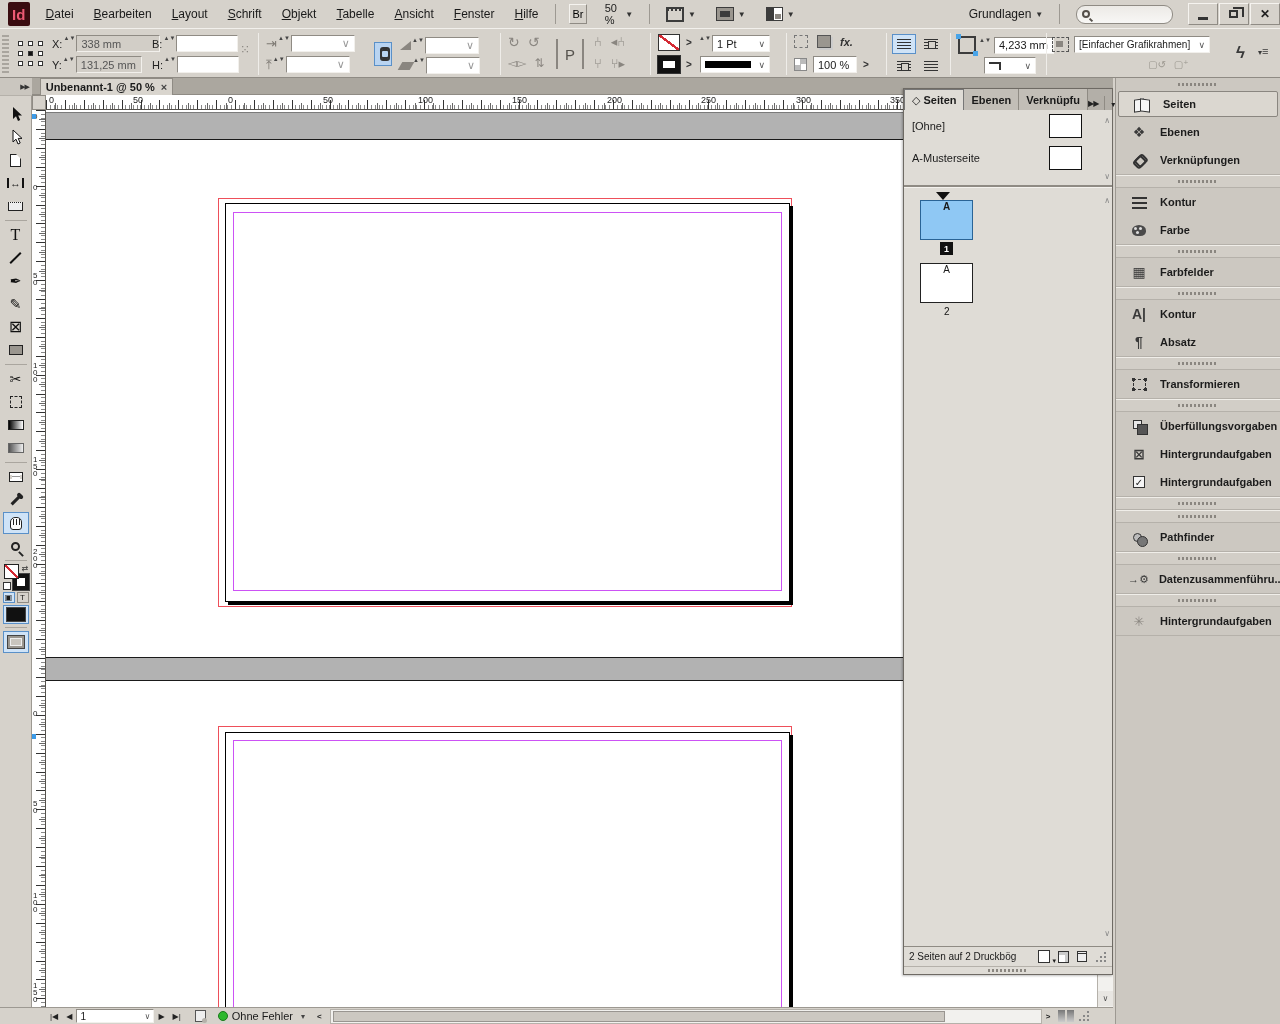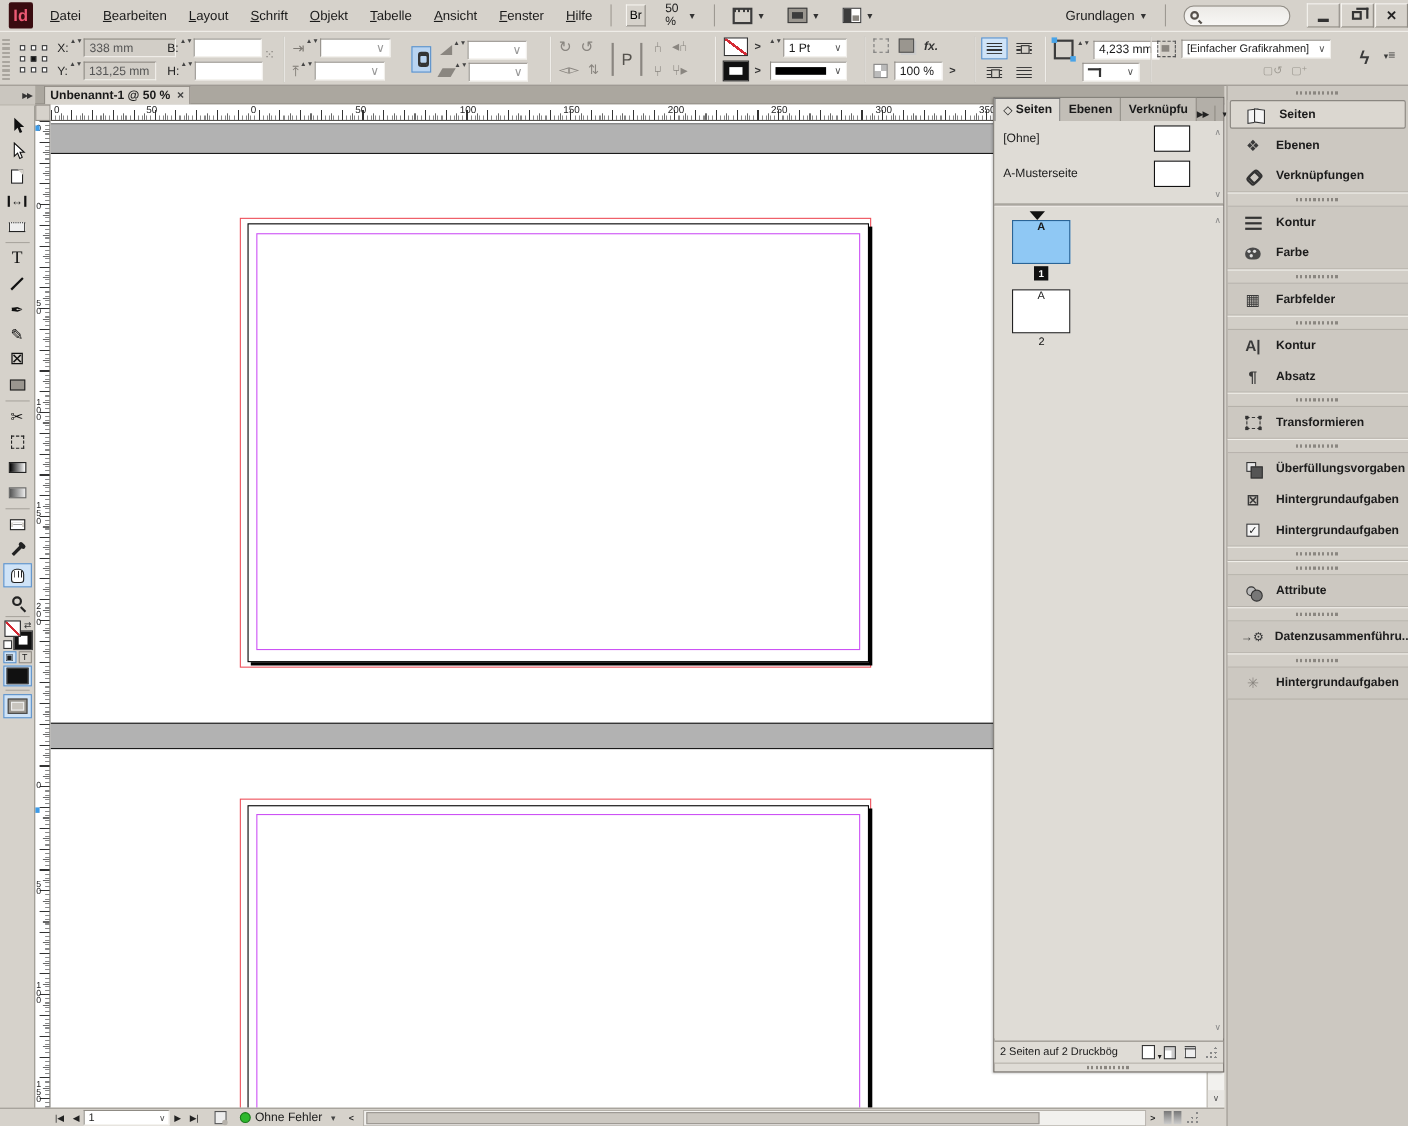--- a/index.html
+++ b/index.html
@@ -731,21 +731,21 @@
 
   <div class="dock-sep">
       <span class="dots-h"></span>
     </div>
 
   <div class="dock-group">
     <div class="dock-item">
       <span class="di">
           <span class="ic-attr"></span>
         </span>
-      <span>Attribute</span>
+      <span>Pathfinder</span>
     </div>
   </div>
   <div class="dock-sep">
       <span class="dots-h"></span>
     </div>
 
   <div class="dock-group">
     <div class="dock-item">
       <span class="di" style="font-size:11px;">→⚙</span>
       <span>Datenzusammenführu...</span>

